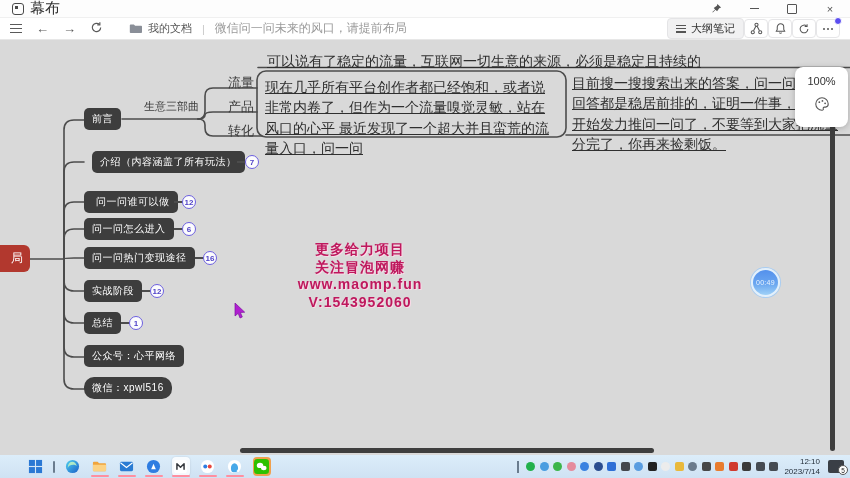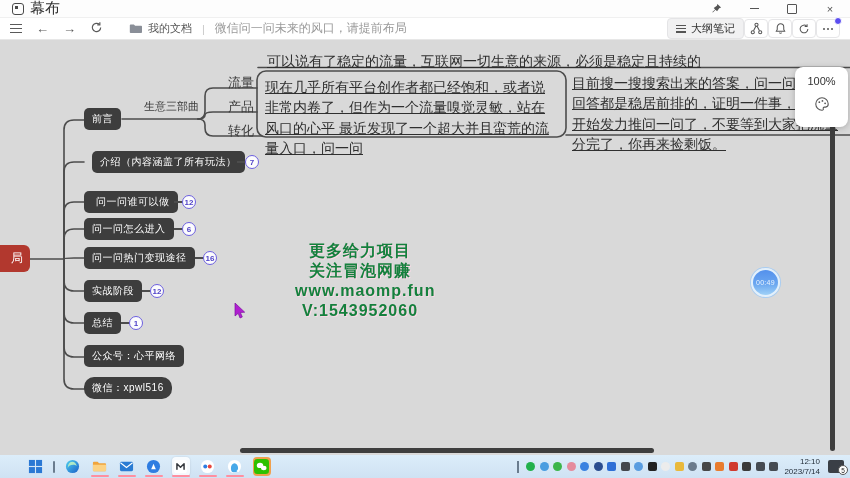--- a/index.html
+++ b/index.html
@@ -44,21 +44,21 @@
   .badge{position:absolute;width:14px;height:14px;border-radius:50%;background:#fcfcfd;border:1.4px solid #6c5fe0;
     color:#4f42c8;font-size:8px;display:flex;align-items:center;justify-content:center;box-sizing:border-box;font-weight:bold;}
   .stub{position:absolute;height:1.6px;background:#4c4c4c;}
   .branch-label{position:absolute;font-size:13px;color:#3a3a3a;white-space:nowrap;margin-left:16px;}
   .edge-label{position:absolute;left:144px;top:58px;font-size:11px;color:#3a3a3a;}
   .free-text{position:absolute;font-size:14px;color:#2f2f2f;line-height:1.45;text-decoration:underline;}
   .top-text{left:267px;top:10px;white-space:nowrap;}
   .box-text{left:265px;top:36px;width:292px;}
   .right-text{left:572px;top:32px;width:276px;}
   .watermark{position:absolute;left:295px;top:200px;width:130px;text-align:center;
-    font-size:16px;font-weight:bold;color:#15803d;line-height:1.25;text-shadow:1px 1px 0 #fbd9e7;letter-spacing:1px;}
+    font-size:14px;font-weight:bold;color:#be185d;line-height:1.25;text-shadow:1px 1px 0 #fbd9e7;letter-spacing:1px;}
   .zoom-panel{position:absolute;left:795px;top:26px;width:53px;height:60px;background:#fff;border-radius:8px;
     box-shadow:0 1px 6px rgba(0,0,0,.22);display:flex;flex-direction:column;align-items:center;padding-top:8px;box-sizing:border-box;gap:9px;z-index:5;}
   .zoom-panel .lvl{font-size:11px;color:#333;}
   .timer-bubble{position:absolute;left:751px;top:227px;width:29px;height:29px;border-radius:50%;
     background:linear-gradient(180deg,#5491ec 0%,#6aa6f0 55%,#9fd1f7 100%);
     border:2px solid #e2f0fc;box-shadow:0 0 0 1px #a9cdf2;display:flex;align-items:center;justify-content:center;box-sizing:border-box;}
   .timer-bubble span{font-size:7px;color:#eaf4ff;letter-spacing:.3px;}
   .vscroll{position:absolute;left:830px;top:44px;width:5px;height:366px;background:#3e3e3e;border-radius:3px;}
   .hscroll{position:absolute;left:240px;top:407px;width:414px;height:5px;background:#3e3e3e;border-radius:3px;}
   .cursor{position:absolute;left:234px;top:262px;z-index:9;}

